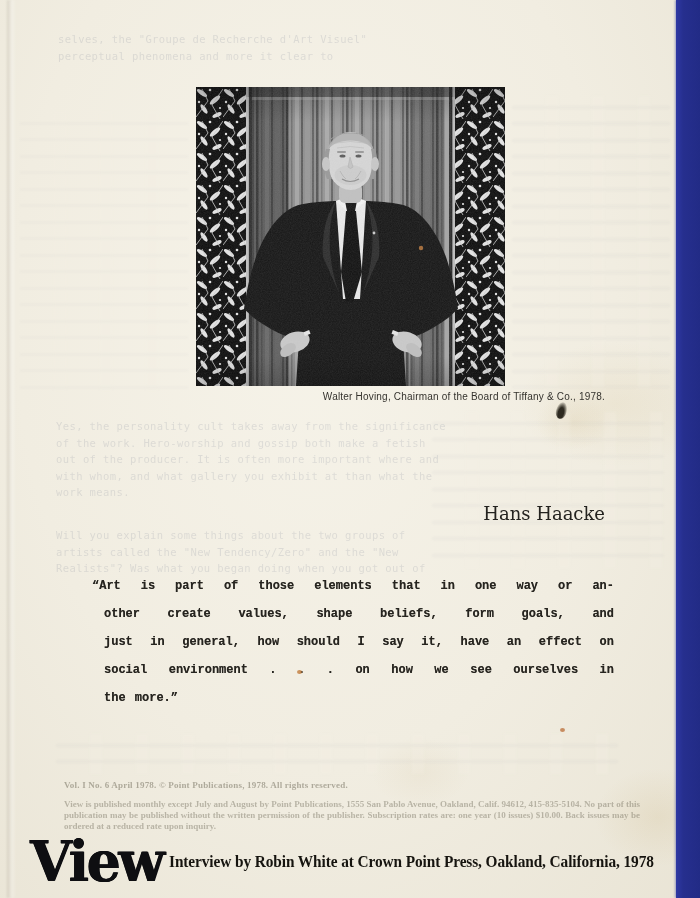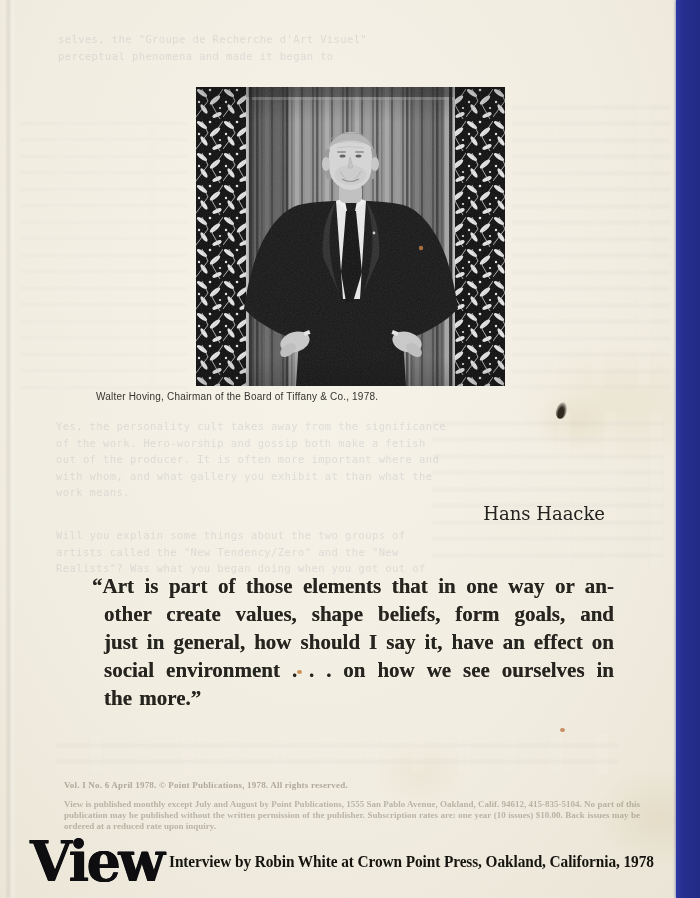--- a/index.html
+++ b/index.html
@@ -20,31 +20,31 @@
   }
   .blue-stripe {
     position:absolute; right:0; top:0; width:24px; height:100%;
     background:linear-gradient(90deg, #2e38a4 0%, #262f8e 30%, #222b86 100%);
     box-shadow:-1px 0 2px rgba(60,70,160,.45);
   }
   
   .photo { position:absolute; left:196px; top:87px; width:309px; height:299px; }
   .photo svg { display:block; }
   .caption {
-    position:absolute; left:96px; top:391px; width:509px; text-align:left;
+    position:absolute; left:96px; top:391px; width:509px; text-align:right;
     font-family:"Liberation Sans", sans-serif; font-size:10px; letter-spacing:.2px; color:#35332e;
   }
   
   .artist {
     position:absolute; left:96px; top:503px; width:509px; text-align:right;
     font-family:"DejaVu Serif", serif; font-size:18px; color:#24231f;
   }
   .quote {
     position:absolute; left:104px; top:572px; width:510px;
-    font-family:Liberation Serif, serif; font-weight:700; font-size:21px;
+    font-family:Liberation Mono, monospace; font-weight:700; font-size:12px;
     line-height:28px; color:#26241f; text-shadow:0 0 .4px rgba(20,18,14,.55);
   }
   .qline { text-align:justify; text-align-last:justify; word-spacing:2px; }
   .quote div.qline:first-of-type { margin-left:-12px; width:calc(100% + 12px); }
   .quote div.qline:last-of-type { text-align-last:left; }
   
   .masthead-vol {
     position:absolute; left:64px; top:780px; font:700 9px/11px "Liberation Serif", serif;
     color:#6d6857; opacity:.5; letter-spacing:.2px;
   }
@@ -98,21 +98,21 @@
 </head>
 <body>
 
 <div class="page">
 
   <div class="crease"></div>
 
   <div class="ghost ghost-top">
 
   <div>selves, the "Groupe de Recherche d'Art Visuel"</div>
-      <div>perceptual phenomena and made it began to</div>
+      <div>perceptual phenomena and more it clear to</div>
     </div>
   <div class="ghost-stripes gs-left"></div>
   <div class="ghost-stripes gs-right"></div>
   <div class="ghost ghost-mid1">
 
   <div>Yes, the personality cult takes away from the significance</div>
       <div>of the work.  Hero-worship and gossip both make a fetish</div>
       <div>out of the producer.  It is often more important where and</div>
       <div>with whom, and what gallery you exhibit at than what the</div>
       <div>work means.</div>

